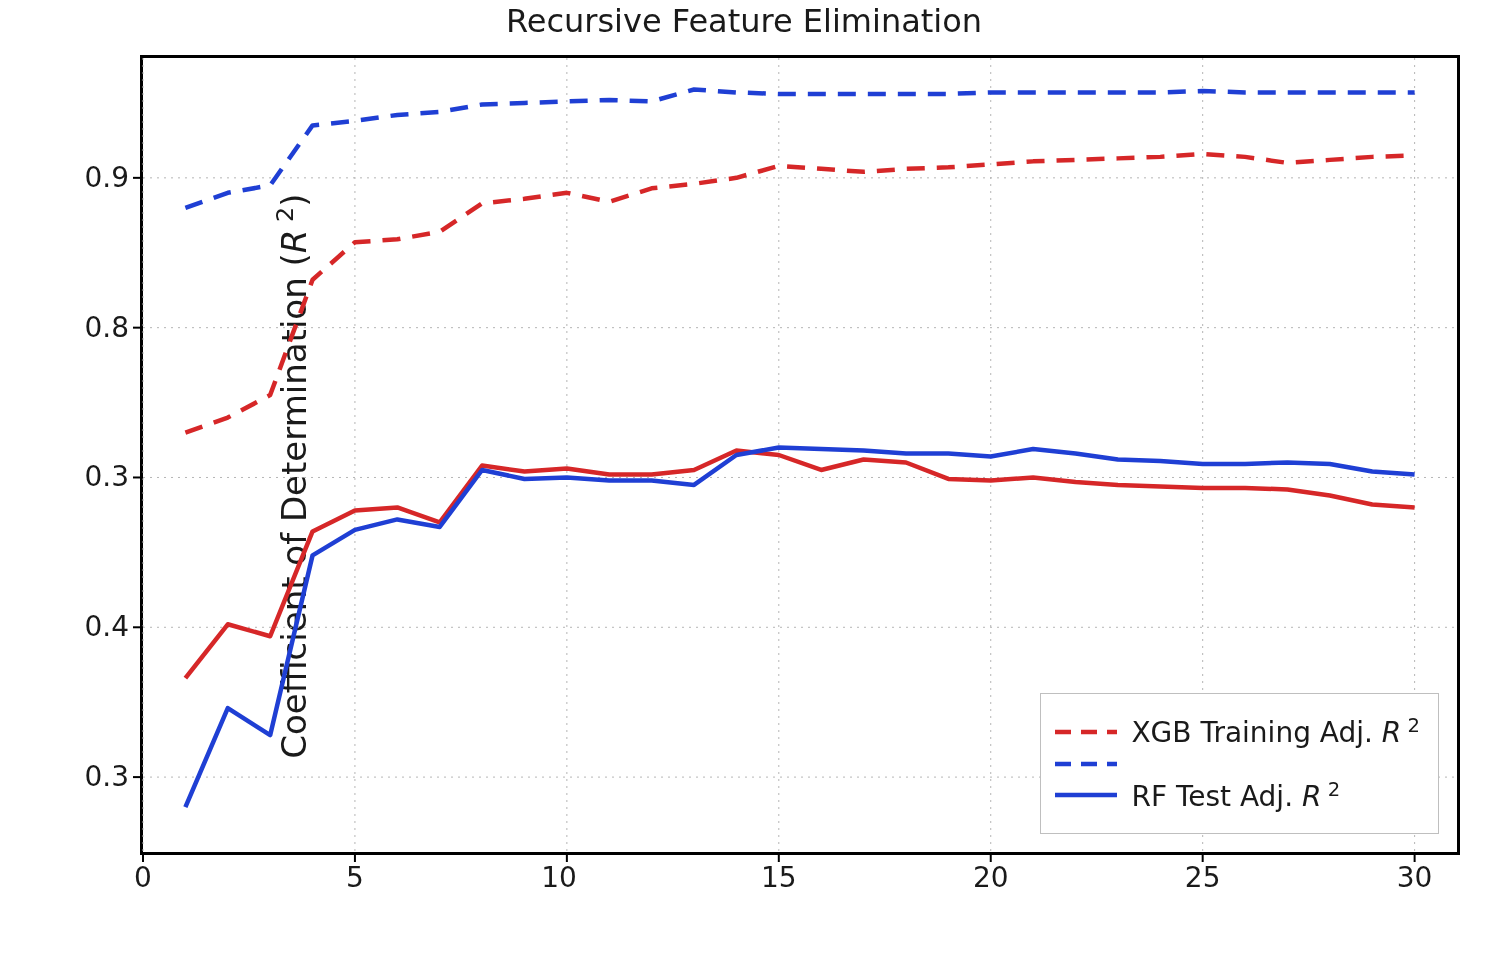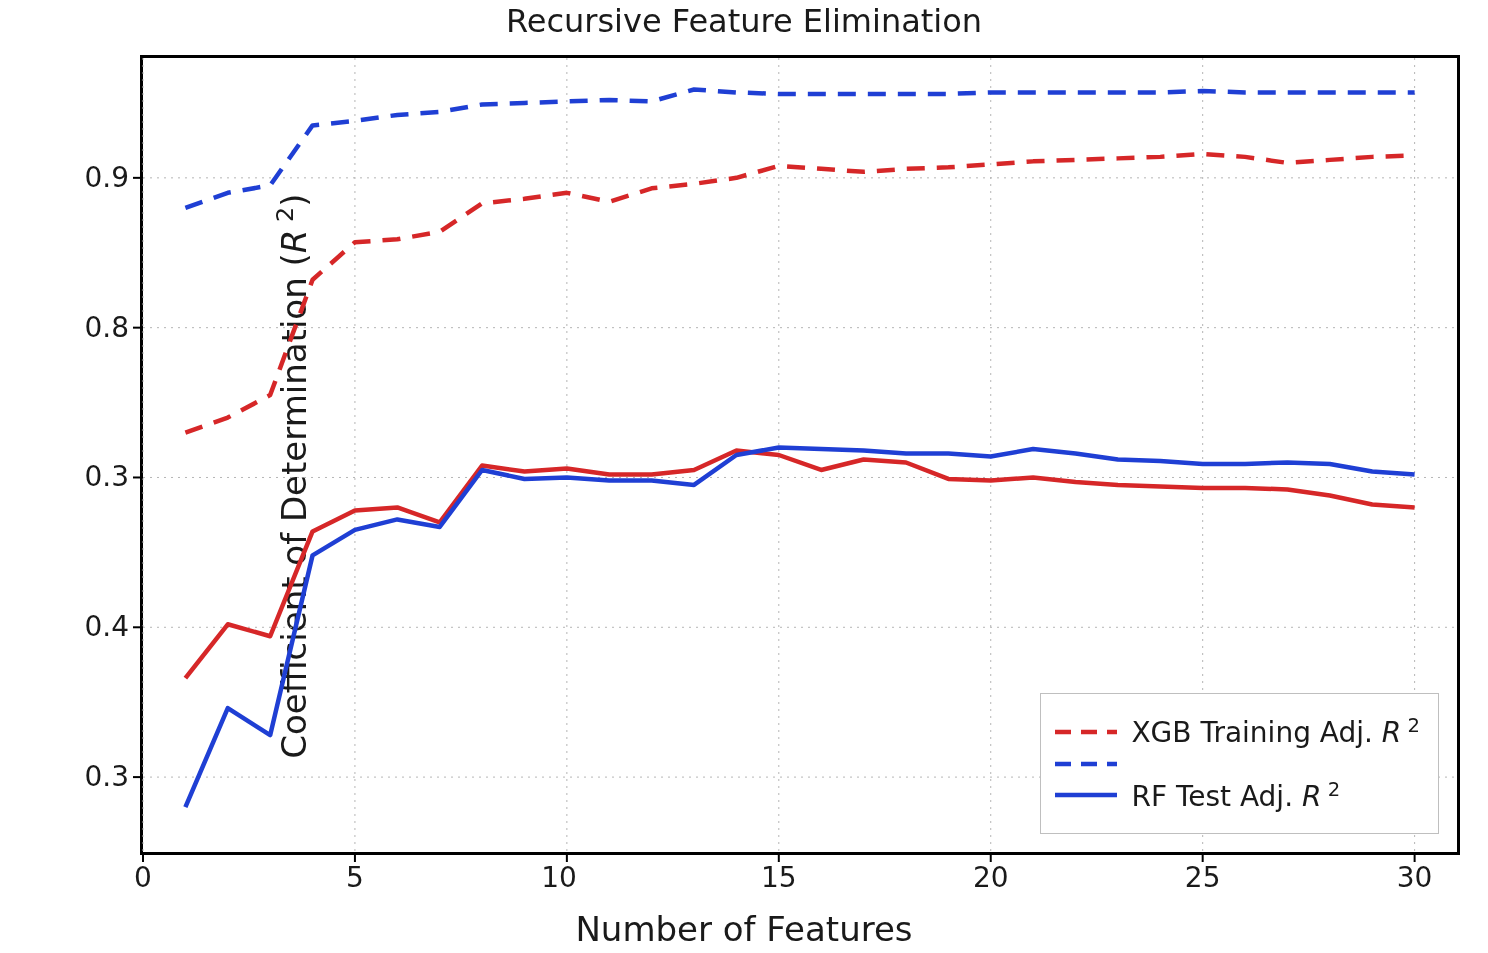--- a/index.html
+++ b/index.html
@@ -107,21 +107,20 @@
 <body>
 
 <div class="figure">
 
   <div class="title">Recursive Feature Elimination</div>
 
   <div class="ylabel">
     <span class="rot">Coefficient of Determination (<i>R</i><sup>&nbsp;2</sup>)</span>
   </div>
 
-  <div class="xlabel">Number of Features</div>
 
   <div class="plot" id="plot">
     <svg class="grid" id="grid-svg" viewBox="0 0 1314 794" preserveAspectRatio="none">
         <line x1="0" x2="0" y1="0" y2="794" stroke="#b5b5b5" stroke-width="1" stroke-dasharray="2 5"></line>
         <line x1="0" x2="0" y1="794" y2="804" stroke="#000" stroke-width="2"></line>
         <line x1="211.93548387096774" x2="211.93548387096774" y1="0" y2="794" stroke="#b5b5b5" stroke-width="1" stroke-dasharray="2 5"></line>
         <line x1="211.93548387096774" x2="211.93548387096774" y1="794" y2="804" stroke="#000" stroke-width="2"></line>
         <line x1="423.8709677419355" x2="423.8709677419355" y1="0" y2="794" stroke="#b5b5b5" stroke-width="1" stroke-dasharray="2 5"></line>
         <line x1="423.8709677419355" x2="423.8709677419355" y1="794" y2="804" stroke="#000" stroke-width="2"></line>
         <line x1="635.8064516129033" x2="635.8064516129033" y1="0" y2="794" stroke="#b5b5b5" stroke-width="1" stroke-dasharray="2 5"></line>

